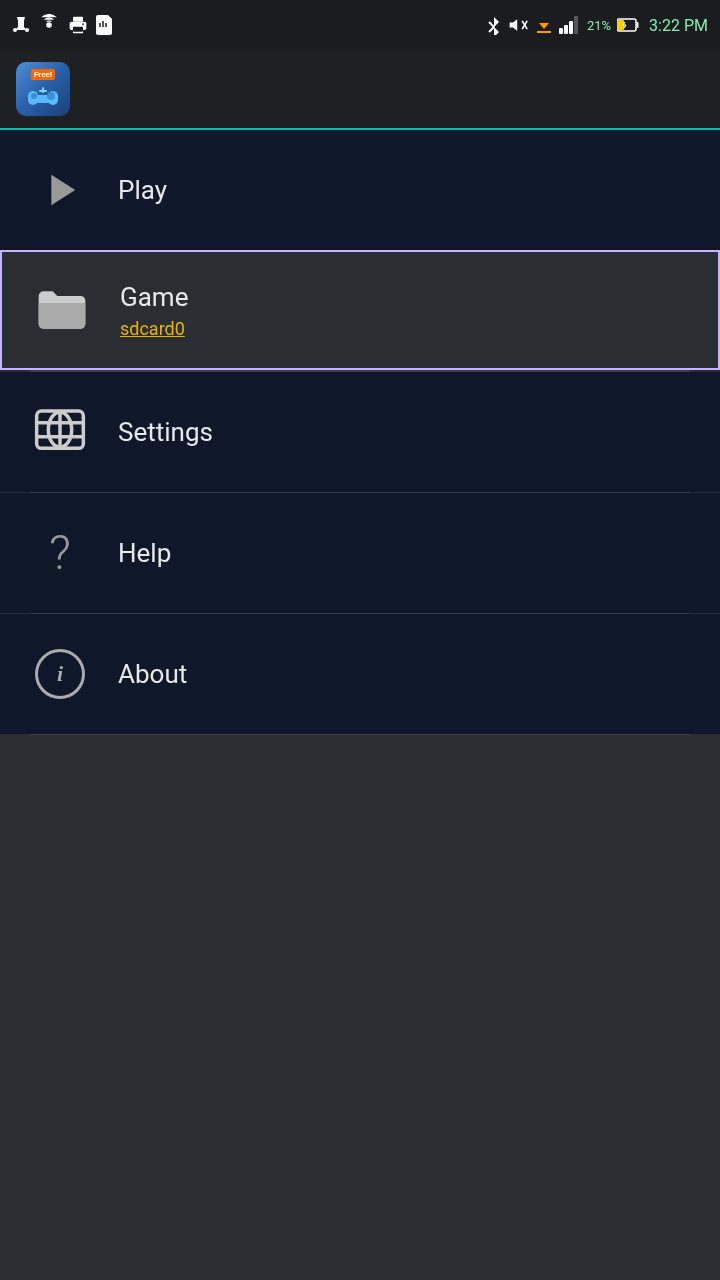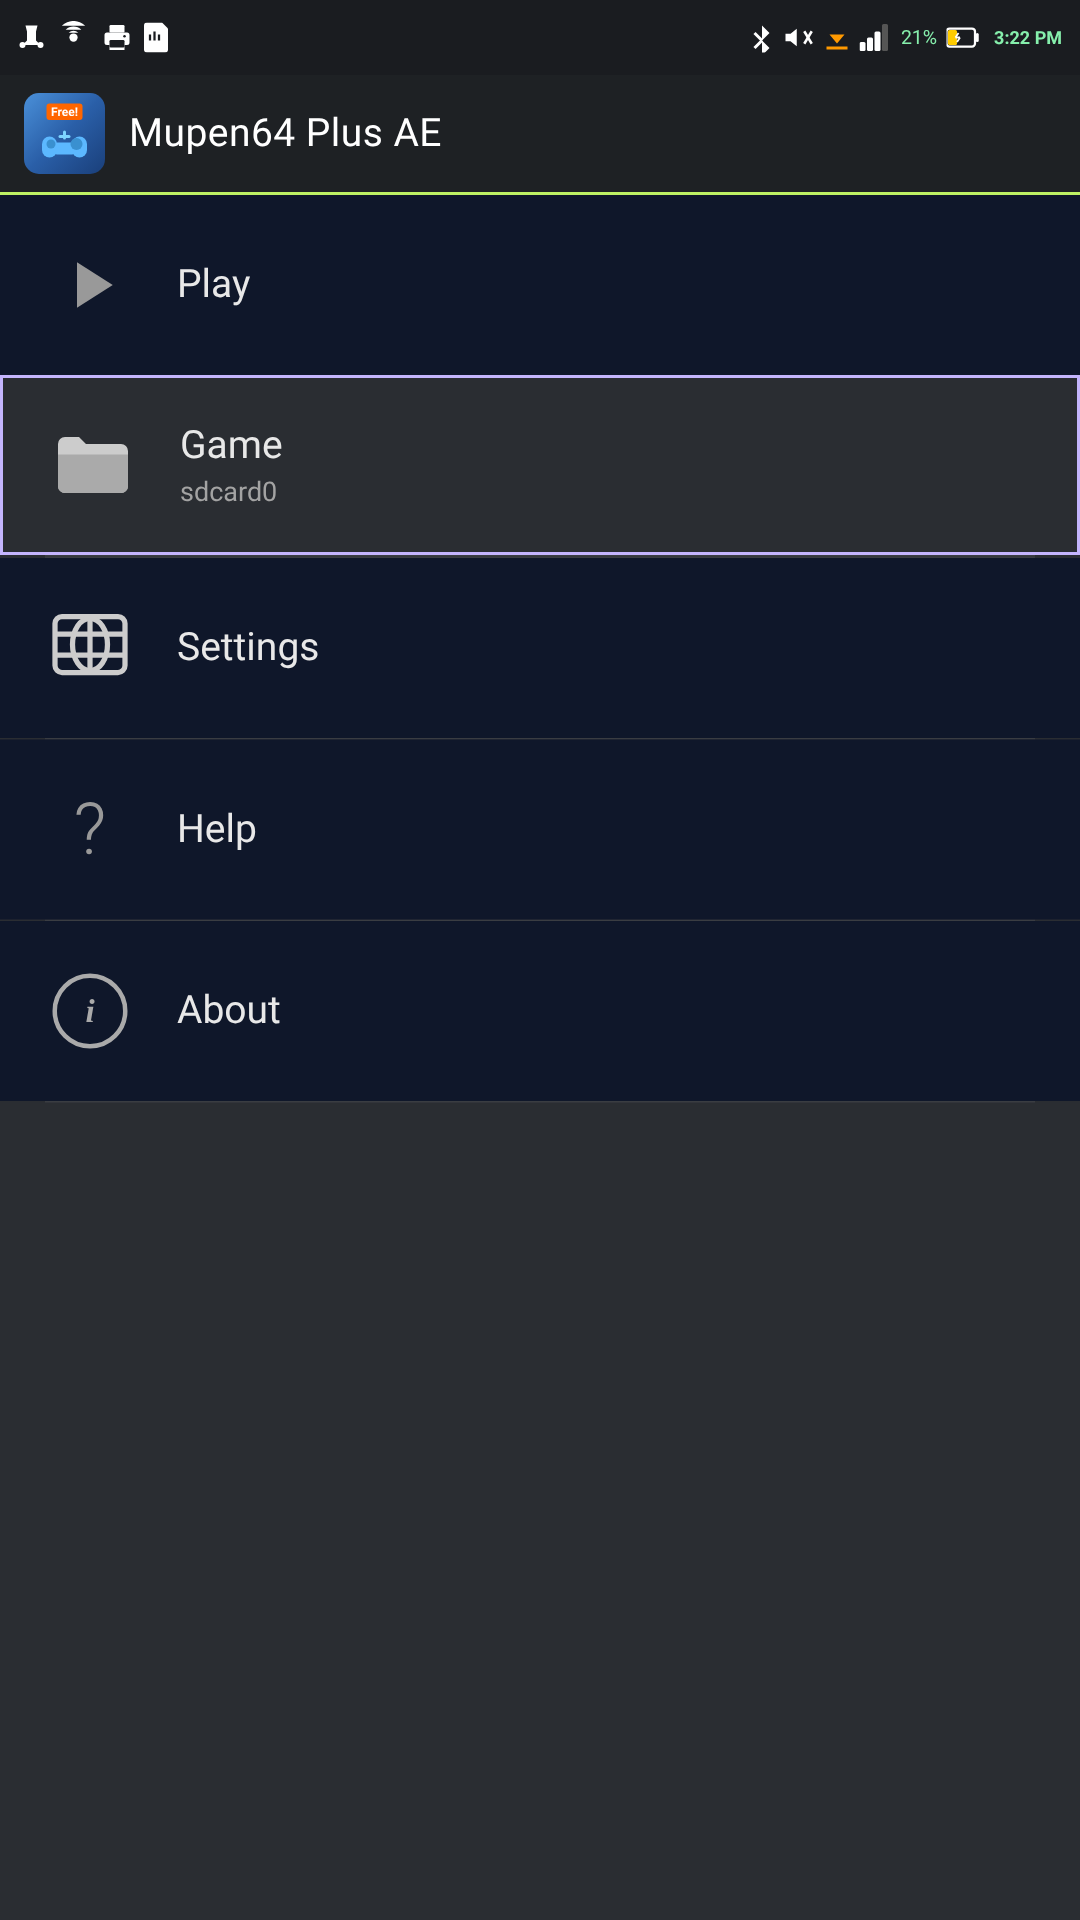--- a/index.html
+++ b/index.html
@@ -37,35 +37,35 @@
       gap: 6px;
       font-size: 14px;
       color: #86efac;
     }
 
     .battery-text {
       font-size: 13px;
     }
 
     .time-text {
-      font-size: 12px;
-      font-weight: 700;
+      font-size: 16px;
+      font-weight: 400;
       margin-left: 4px;
     }
 
     
     .app-bar {
       width: 100%;
       height: 80px;
       background-color: #1e2124;
       display: flex;
       align-items: center;
       padding: 0 16px;
       gap: 16px;
-      border-bottom: 2px solid #bef264;
+      border-bottom: 2px solid #14b8a6;
     }
 
     .app-icon {
       width: 54px;
       height: 54px;
       border-radius: 10px;
       background: linear-gradient(135deg, #4a90d9 0%, #2a5fa8 50%, #1a3f7a 100%);
       display: flex;
       align-items: center;
       justify-content: center;
@@ -151,22 +151,23 @@
     }
 
     .menu-label {
       font-size: 26px;
       color: #e8e8e8;
       font-weight: 400;
     }
 
     .menu-sublabel {
       font-size: 18px;
-      color: #a3a3a3;
+      color: #eab308;
       margin-top: 6px;
+      text-decoration: underline;
     }
 
     
     .play-icon-svg {
       width: 44px;
       height: 44px;
       fill: #999999;
     }
 
     
@@ -274,21 +275,20 @@
         <rect x="2" y="8" width="10" height="14" rx="5" fill="#5cb8ff"></rect>
         <rect x="22" y="8" width="10" height="14" rx="5" fill="#5cb8ff"></rect>
         <rect x="10" y="12" width="14" height="8" rx="2" fill="#5cb8ff"></rect>
         <circle cx="8" cy="13" r="3" fill="#3a90d0"></circle>
         <circle cx="25" cy="13" r="4" fill="#3a90d0"></circle>
         <rect x="16" y="4" width="2" height="6" rx="1" fill="#7dd4ff"></rect>
         <rect x="13" y="7" width="8" height="2" rx="1" fill="#7dd4ff"></rect>
       </svg>
     </div>
   </div>
-  <span class="app-title">Mupen64 Plus AE</span>
 </div>
 
 <div class="menu-list">
 
   <div class="menu-item">
     <div class="menu-icon">
       <svg viewBox="0 0 24 24" class="play-icon-svg">
         <path d="M8 5v14l11-7z" fill="#999"></path>
       </svg>
     </div>

